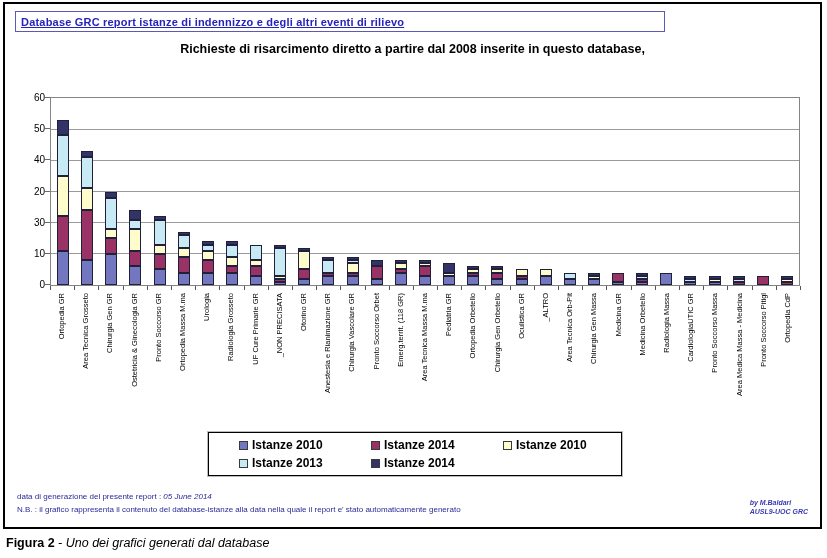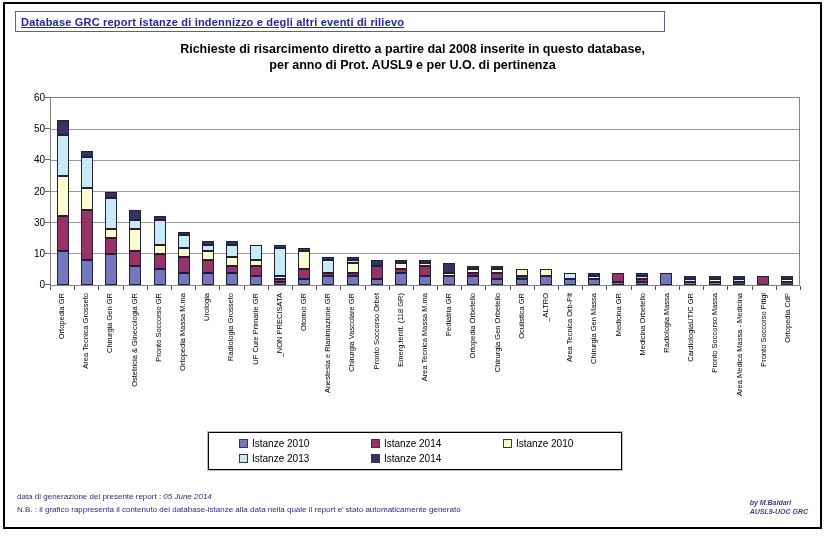--- a/index.html
+++ b/index.html
@@ -29,22 +29,22 @@
   .x-ticks { position:absolute; left:45px; top:282px; width:750px; height:4px; }
   .x-tick { position:absolute; top:0; width:1px; height:4px; background:#555; }
   .x-labels { position:absolute; left:45px; top:287px; width:750px; height:136px; }
   .x-label { position:absolute; top:2px; writing-mode:vertical-rl; transform:rotate(180deg);
              font-size:7.5px; line-height:10px; color:#000; white-space:nowrap; width:11px;
              text-align:left; }
   
   .legend { position:absolute; left:203px; top:428px; width:414px; border:1px solid #000;
             background:#fff; padding:5px 0 5px 30px; box-shadow:0 0 0 1px #bbb; }
   .legend-grid { display:grid; grid-template-columns:132px 132px 118px; row-gap:4px; }
-  .legend-item { display:flex; align-items:center; gap:4px; font-size:10px;
-                 font-weight:normal; color:#000; }
+  .legend-item { display:flex; align-items:center; gap:4px; font-size:12px;
+                 font-weight:bold; color:#000; }
   .swatch { width:9px; height:9px; border:1px solid #3a3a3a; flex:0 0 auto; }
   
   .footer-line1 { position:absolute; left:12px; top:488px; font-size:8px; color:#2a2a99; }
   .footer-line1 .gen-date { font-style:italic; }
   .footer-line2 { position:absolute; left:12px; top:501px; font-size:8px; color:#2a2a99;text-align:right; }
   .byline { position:absolute; right:12px; top:494px; font-size:7px; font-style:italic;
             font-weight:bold; color:#3a3ab0; line-height:9px; text-align:left; }
   
   .caption { position:absolute; left:6px; top:536px; font-size:12.5px; color:#000; }
   .caption .cap-label { font-weight:bold; }
@@ -55,21 +55,20 @@
 
 <div class="page">
   <div class="frame">
 
     <div class="header-box">
       <span class="header-title">Database GRC report istanze di indennizzo e degli altri eventi di rilievo</span>
     </div>
 
     <div class="chart-title">
       <div>Richieste di risarcimento diretto a partire dal 2008 inserite in questo database,</div>
-      <div>per anno di Prot. AUSL9 e per U.O. di pertinenza</div>
     </div>
 
     <div class="y-labels">
         <div class="y-label" style="top: 187px;">0</div>
         <div class="y-label" style="top: 155.833px;">10</div>
         <div class="y-label" style="top: 124.667px;">30</div>
         <div class="y-label" style="top: 93.5px;">20</div>
         <div class="y-label" style="top: 62.3333px;">40</div>
         <div class="y-label" style="top: 31.1667px;">50</div>
         <div class="y-label" style="top: 0px;">60</div>
@@ -361,13 +360,16 @@
     </div>
   <div class="y-tick" style="top: 280px;"></div>
       <div class="y-tick" style="top: 248.833px;"></div>
       <div class="y-tick" style="top: 217.667px;"></div>
       <div class="y-tick" style="top: 186.5px;"></div>
       <div class="y-tick" style="top: 155.333px;"></div>
       <div class="y-tick" style="top: 124.167px;"></div>
       <div class="y-tick" style="top: 93px;"></div>
     </div>
 
+  <div class="caption">
+    <span class="cap-label">Figura 2</span><span class="cap-text"> - </span><span class="cap-text">Uno dei grafici generati dal database</span>
+  </div>
 </div>
 
 </body></html>

